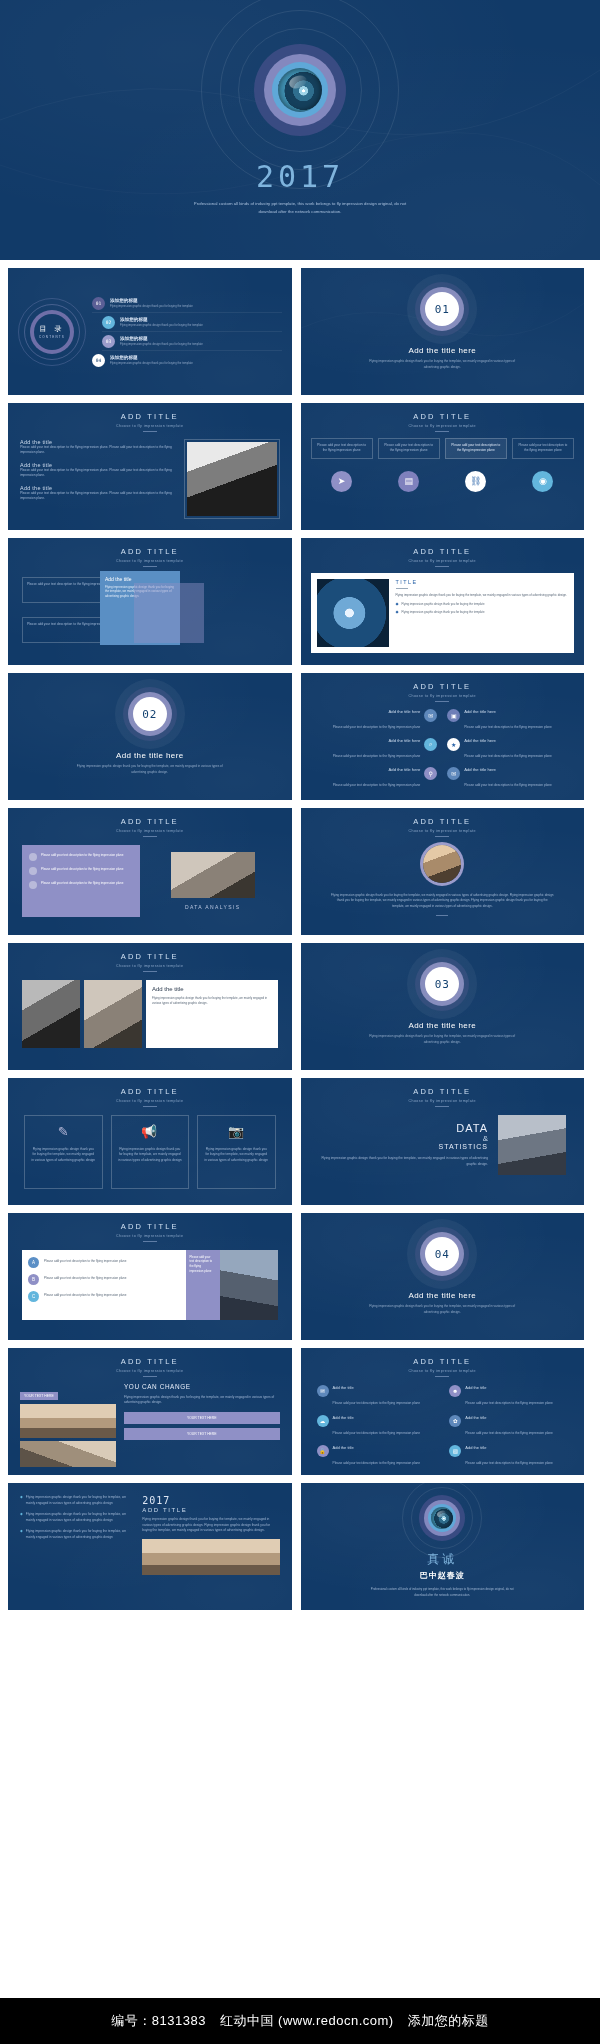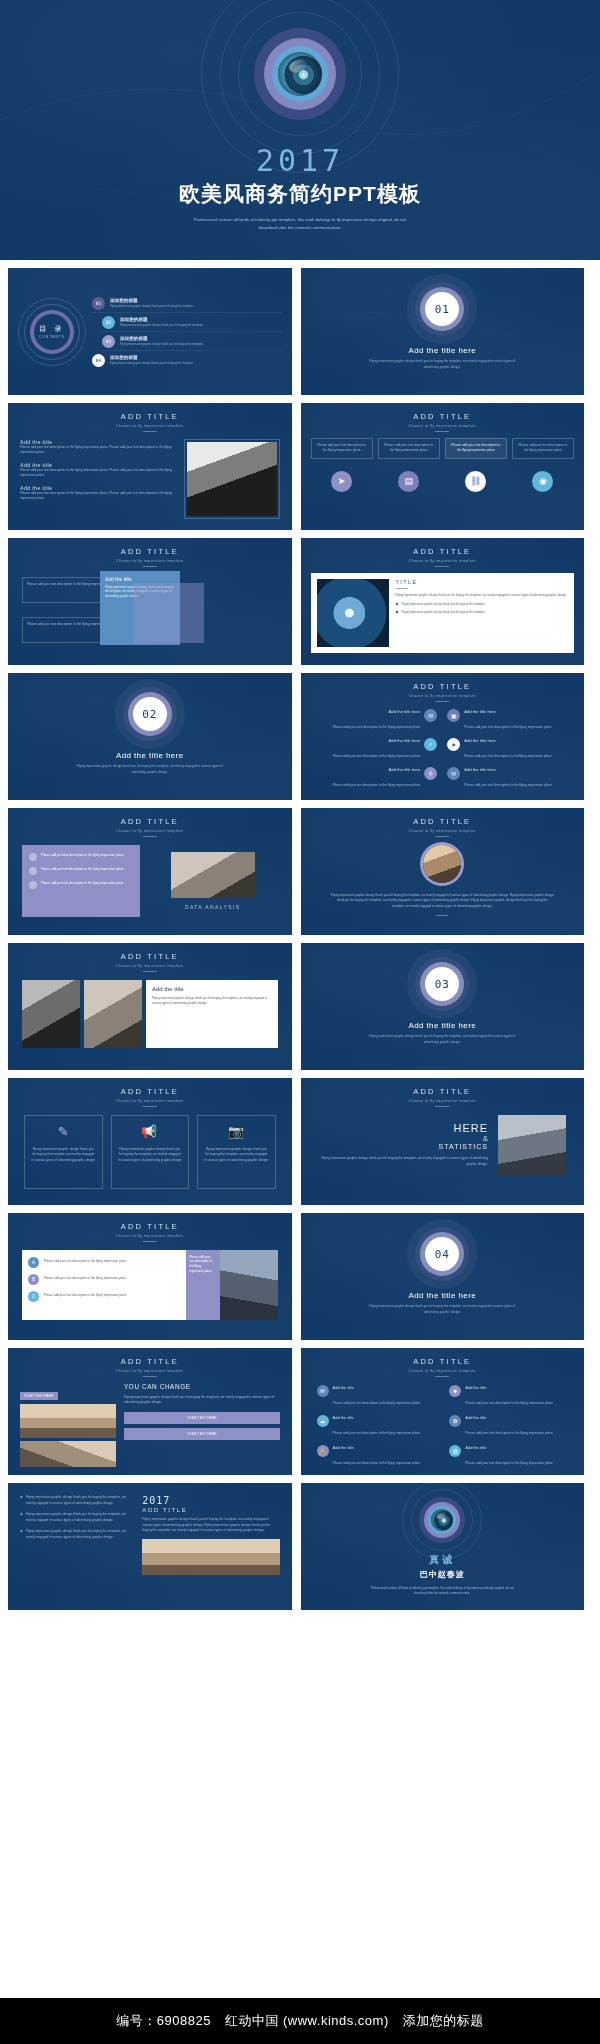--- a/index.html
+++ b/index.html
@@ -128,21 +128,20 @@
     <div class="lens-wrap">
       <span class="halo h3"></span>
         <span class="halo h2"></span>
         <span class="halo h1"></span>
       <span class="ring r1"></span>
         <span class="ring r2"></span>
         <span class="ring r3"></span>
       <span class="lens-core"></span>
     </div>
     <div class="cover-year">2017</div>
-    <div class="cover-title">欧美风商务简约PPT模板</div>
     <div class="cover-desc">Professional custom all kinds of industry ppt template, this work belongs to fly impression design original, do not download after the network communication.</div>
   </div>
 </div>
 
 <div id="deck">
 
   <div class="slide cell">
     <div class="toc">
       <div class="toc-badge">
         <span class="c c1"></span>
@@ -440,21 +439,21 @@
   </div>
 
   <div class="slide cell">
     <div class="s-head">
         <div class="t">ADD TITLE</div>
       <div class="st">Choose to fly impression template</div>
         <div class="rule"></div>
       </div>
     <div style="position:relative;z-index:3;display:flex;gap:10px;padding:8px 18px;align-items:center;">
       <div style="flex:1;text-align:right;">
-        <div style="font-size:11px;letter-spacing:1px;color:#e8eefa;">HERE</div>
+        <div style="font-size:11px;letter-spacing:1px;color:#e8eefa;">DATA</div>
         <div style="font-size:8px;color:#cddcee;">&amp;</div>
         <div style="font-size:7px;letter-spacing:1px;color:#e8eefa;">STATISTICS</div>
         <div class="body-text" style="margin-top:6px;">Flying impression graphic design thank you for buying the template, we mainly engaged in various types of advertising graphic design.</div>
       </div>
       <div class="photo ph-people" style="flex:0 0 68px;height:60px;"></div>
     </div>
   </div>
 
   <div class="slide cell">
     <div class="s-head">
@@ -583,25 +582,25 @@
   <div class="slide cell">
     <div style="position:relative;z-index:3;height:100%;display:flex;flex-direction:column;align-items:center;justify-content:center;">
       <div class="lens-wrap" style="width:46px;height:46px;margin-bottom:10px;">
         <span class="halo h1" style="width:62px;height:62px"></span>
         <span class="halo h2" style="width:80px;height:80px"></span>
         <span class="ring r1" style="width:46px;height:46px"></span>
         <span class="ring r2" style="width:36px;height:36px"></span>
         <span class="ring r3" style="width:28px;height:28px"></span>
         <span class="lens-core" style="width:22px;height:22px"></span>
       </div>
-      <div style="font-size:10px;color:#7fb4dd;letter-spacing:3px;font-weight:bold;">真诚</div>
+      <div style="font-size:12px;color:#7fb4dd;letter-spacing:3px;">真诚</div>
       <div style="font-size:8px;color:#ffffff;font-weight:700;margin-top:2px;letter-spacing:1px;">巴中赵春波</div>
       <div style="margin-top:6px;font-size:2.9px;line-height:1.85;color:#9fb6d4;text-align:center;max-width:150px;">Professional custom all kinds of industry ppt template, this work belongs to fly impression design original, do not download after the network communication.</div>
     </div>
   </div>
 
 </div>
 
 <div id="footer">
-  <span>编号：6908825</span>
-  <span>红动中国 (www.kinds.com)</span>
+  <span>编号：8131383</span>
+  <span>红动中国 (www.redocn.com)</span>
   <span>添加您的标题</span>
 </div>
 
 </body></html>

